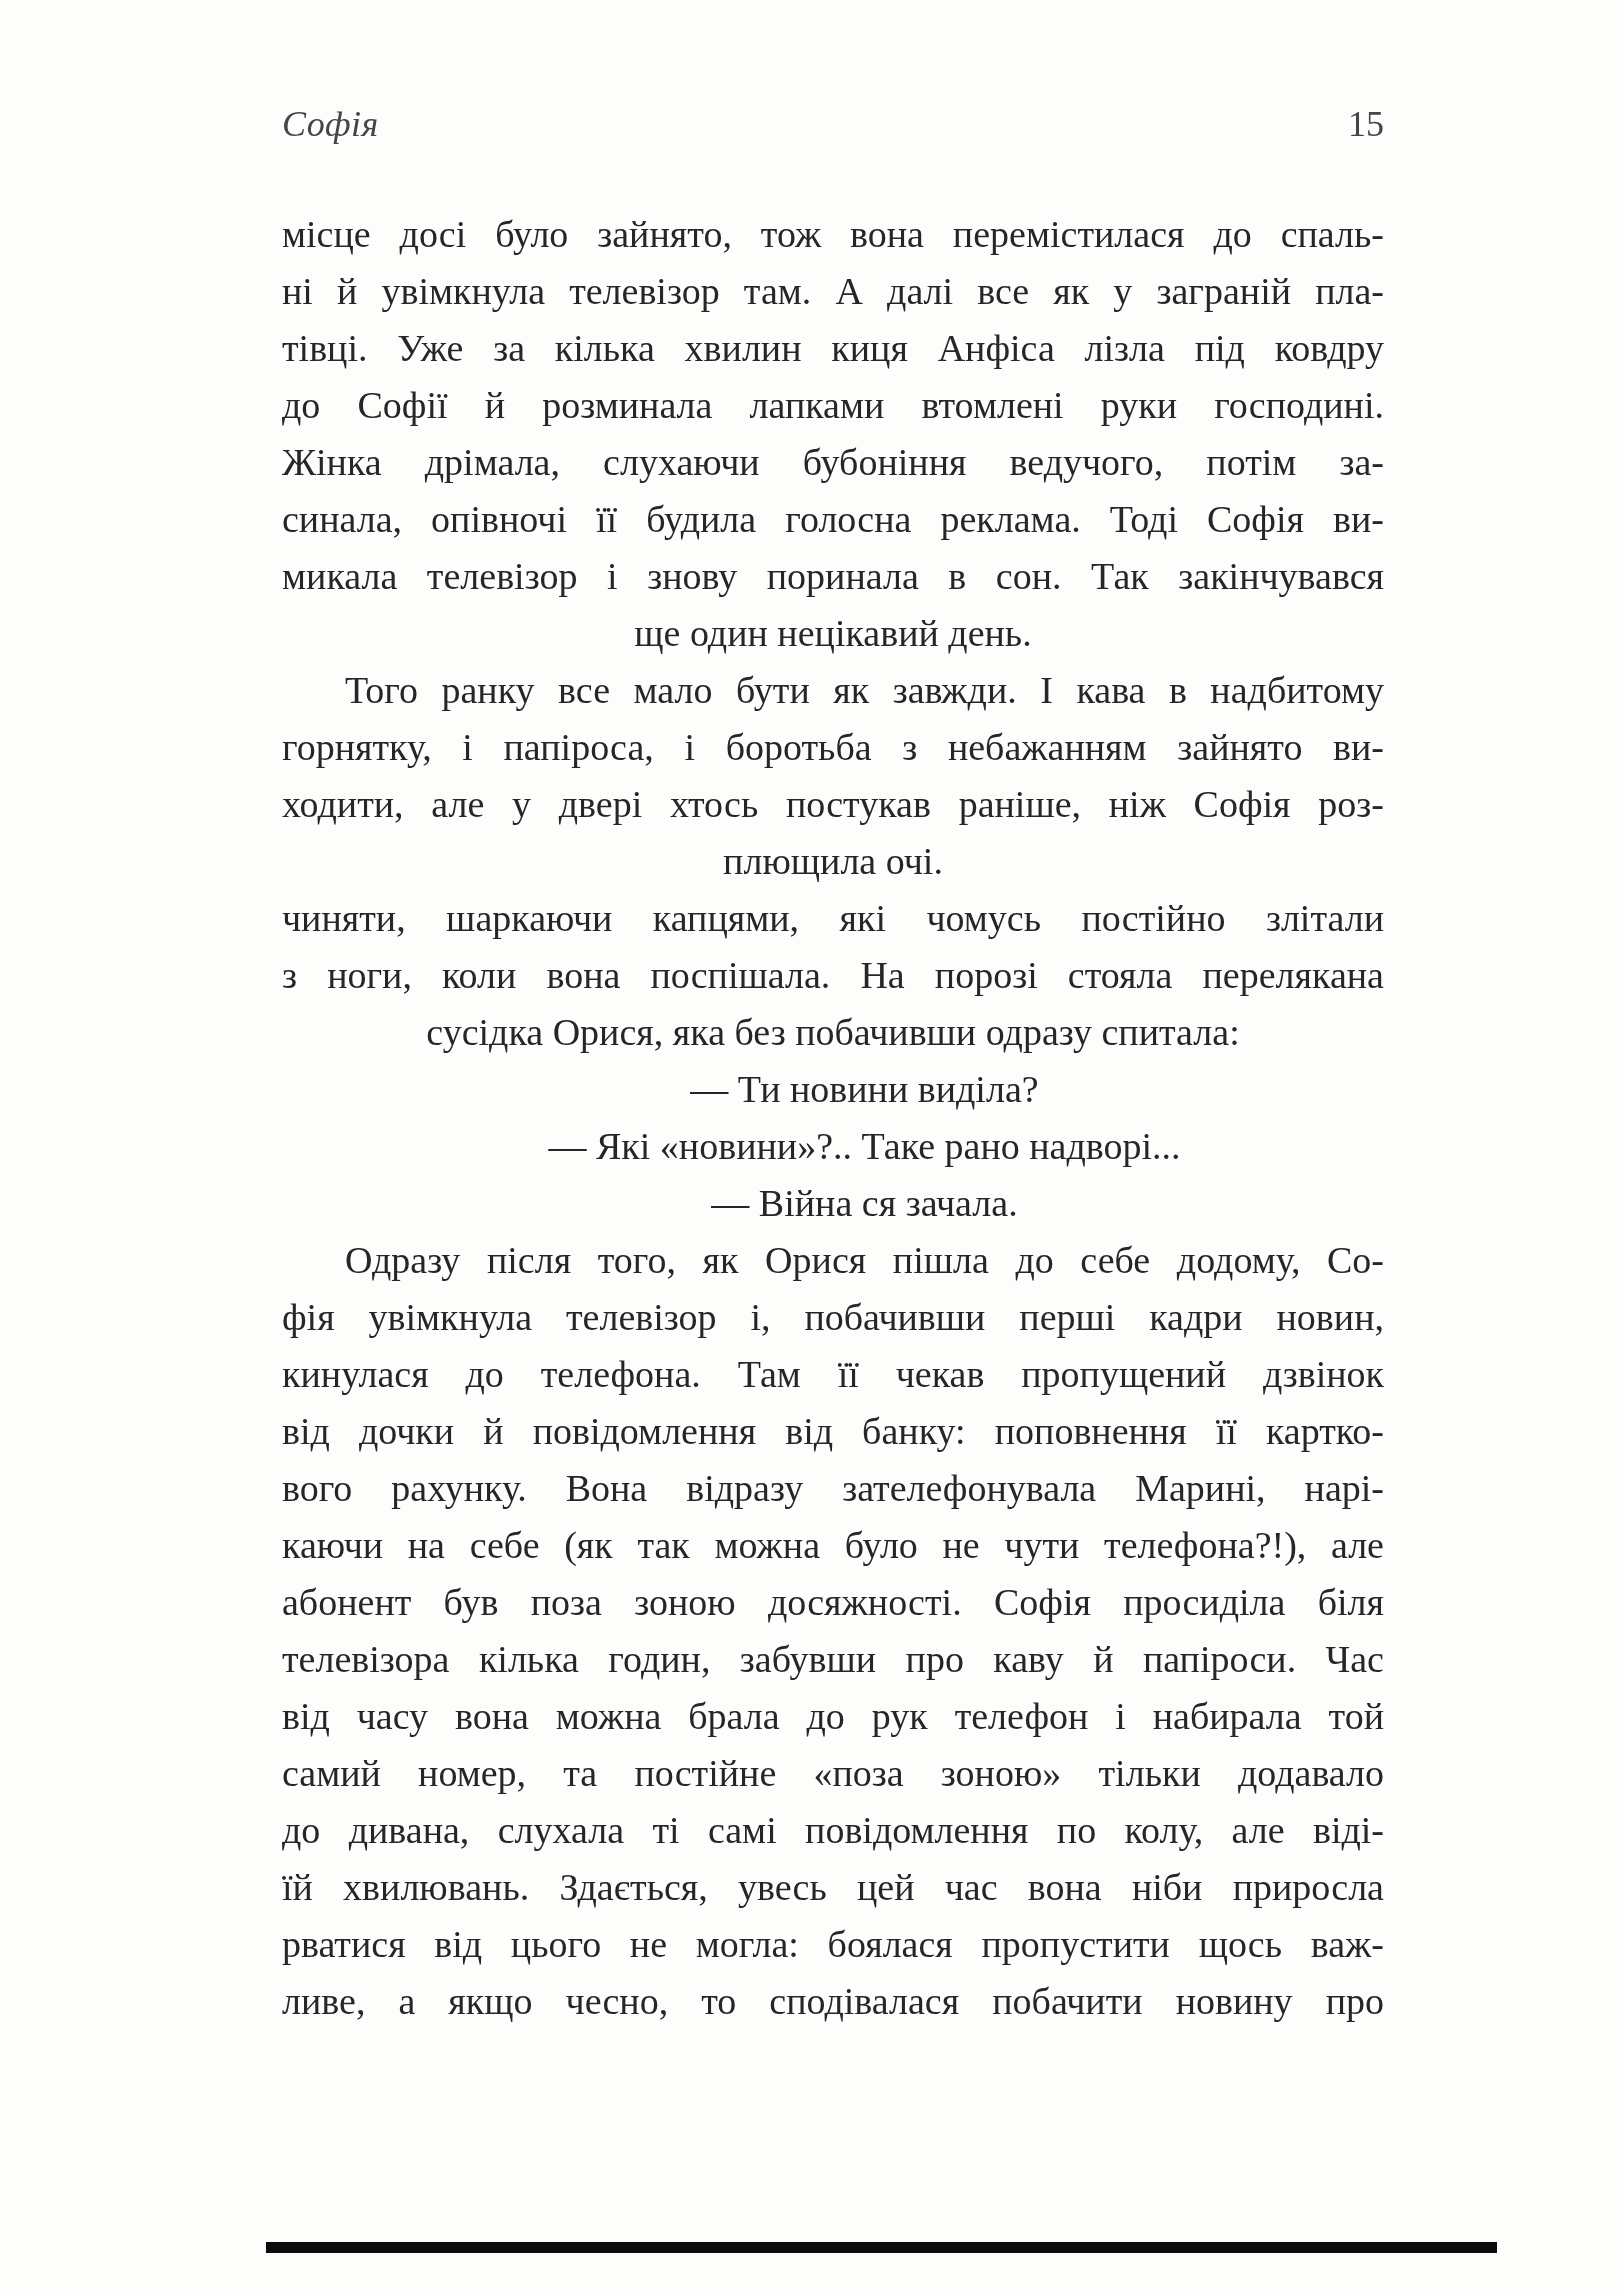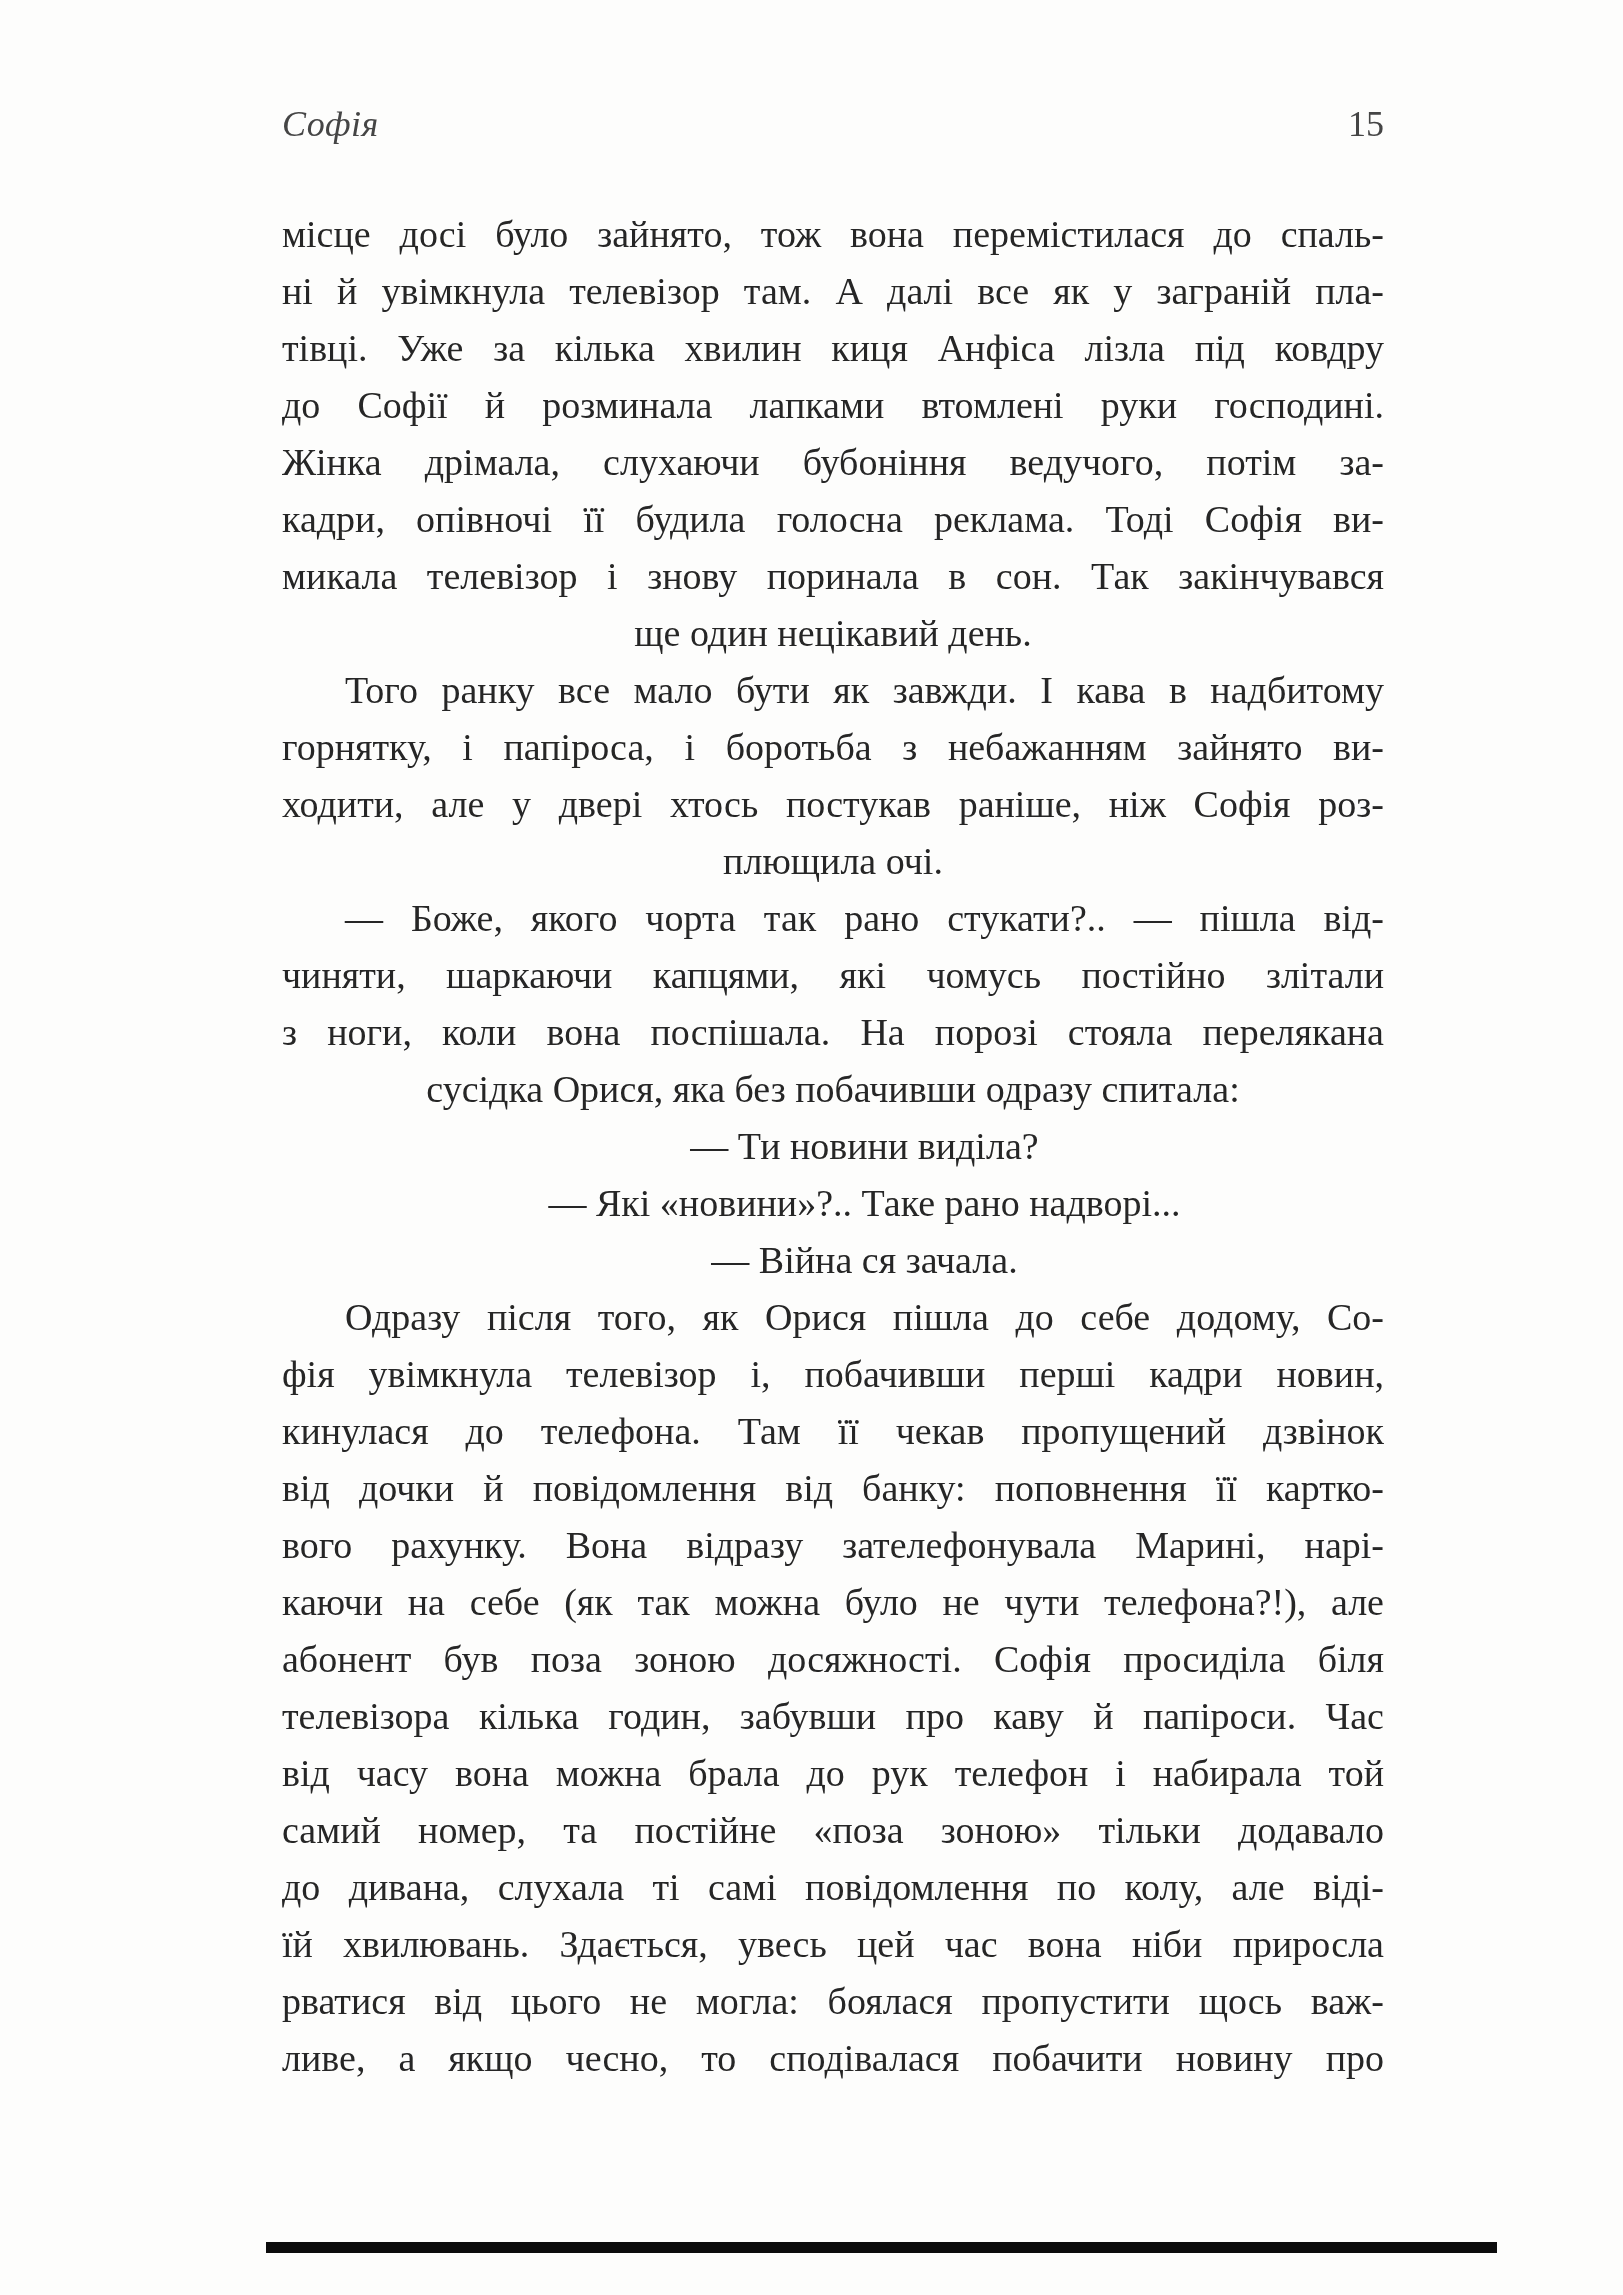--- a/index.html
+++ b/index.html
@@ -79,28 +79,27 @@
     <span class="running-title">Софія</span>
     <span class="page-number">15</span>
   </div>
 
   <div class="content" id="content">
       <div class="line justify">місце досі було зайнято, тож вона перемістилася до спаль-</div>
       <div class="line justify">ні й увімкнула телевізор там. А далі все як у заграній пла-</div>
       <div class="line justify">тівці. Уже за кілька хвилин киця Анфіса лізла під ковдру</div>
       <div class="line justify">до Софії й розминала лапками втомлені руки господині.</div>
       <div class="line justify">Жінка дрімала, слухаючи бубоніння ведучого, потім за-</div>
-      <div class="line justify">кадри, опівночі її будила голосна реклама. Тоді Софія ви-</div>
+      <div class="line justify">синала, опівночі її будила голосна реклама. Тоді Софія ви-</div>
       <div class="line justify">микала телевізор і знову поринала в сон. Так закінчувався</div>
       <div class="line left">ще один нецікавий день.</div>
       <div class="line justify indent">Того ранку все мало бути як завжди. І кава в надбитому</div>
       <div class="line justify">горнятку, і папіроса, і боротьба з небажанням зайнято ви-</div>
       <div class="line justify">ходити, але у двері хтось постукав раніше, ніж Софія роз-</div>
       <div class="line left">плющила очі.</div>
-      <div class="line justify indent">— Боже, якого чорта так рано стукати?.. — пішла від-</div>
       <div class="line justify">чиняти, шаркаючи капцями, які чомусь постійно злітали</div>
       <div class="line justify">з ноги, коли вона поспішала. На порозі стояла перелякана</div>
       <div class="line left">сусідка Орися, яка без побачивши одразу спитала:</div>
       <div class="line left indent">— Ти новини виділа?</div>
       <div class="line left indent">— Які «новини»?.. Таке рано надворі...</div>
       <div class="line left indent">— Війна ся зачала.</div>
       <div class="line justify indent">Одразу після того, як Орися пішла до себе додому, Со-</div>
       <div class="line justify">фія увімкнула телевізор і, побачивши перші кадри новин,</div>
       <div class="line justify">кинулася до телефона. Там її чекав пропущений дзвінок</div>
       <div class="line justify">від дочки й повідомлення від банку: поповнення її картко-</div>

